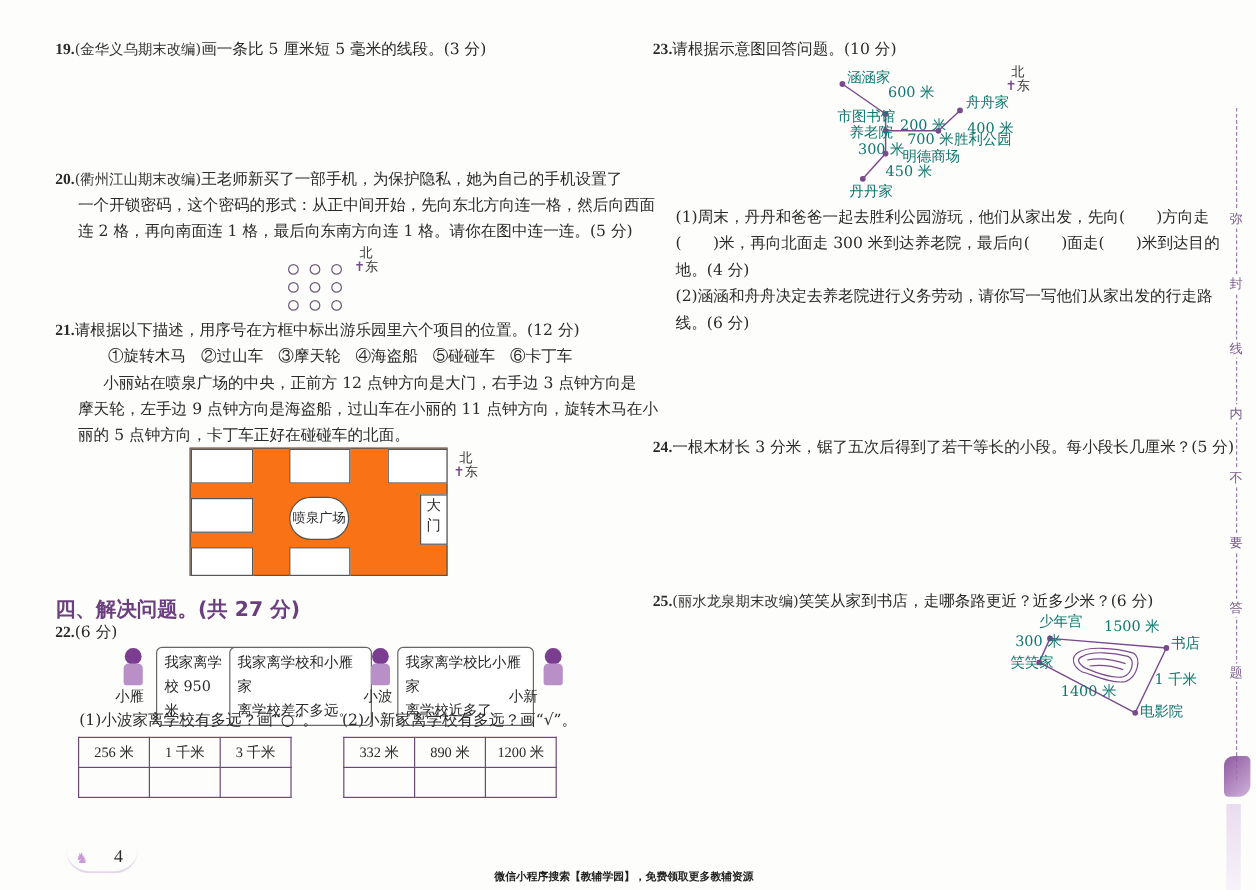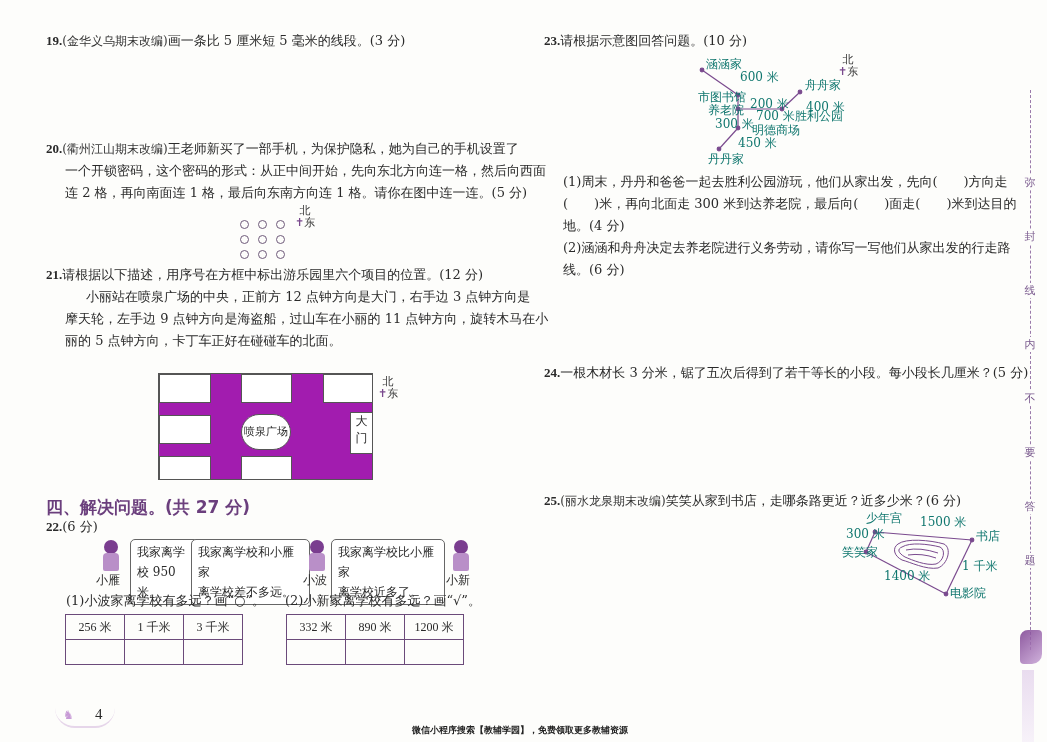--- a/index.html
+++ b/index.html
@@ -13,21 +13,21 @@
   .q { font-size: 13px; line-height: 22px; }
   .qnum { font-family: "Liberation Serif", serif; font-weight: bold; }
   .src { font-size: 12px; color: #333; }
   .line { white-space: nowrap; }
   .section-title { font-family: "DejaVu Sans", sans-serif; font-weight: bold; color: #6b3f7d; font-size: 17px; }
   
   .dot { width: 7px; height: 7px; border: 1px solid #6e5a7a; border-radius: 50%; display:inline-block; }
   .compass { font-size: 11px; line-height: 12px; text-align: center; color:#333; }
   .compass .arrow { color: #7a4a8e; }
   
-  .park { border: 1px solid #555; background: #a21caf; }
+  .park { border: 1px solid #555; background: #f97316; }
   .plot { border: 1px solid #555; background: #fff; position: absolute; }
   .fountain { position:absolute; border:1px solid #555; border-radius: 18px; font-size: 11px; text-align:center; line-height: 34px; background:#fff; }
   .gate { position:absolute; border:1px solid #555; font-size: 12px; text-align:center; background:#fff; }
   
   .bubble { position:absolute; border:1px solid #666; border-radius: 5px; font-size: 12px; line-height: 20px; padding: 2px 6px; background:#fff; }
   .kid { position:absolute; width: 22px; height: 36px; }
   .kid-head { position:absolute; left:4px; top:0; width:14px; height:14px; border-radius:50%; background:#7a3d8f; }
   .kid-body { position:absolute; left:3px; top:13px; width:16px; height:18px; border-radius:4px 4px 2px 2px; background:#b98fc8; }
   .kid-name { position:absolute; font-size: 12px; }
   
@@ -70,20 +70,28 @@
       <span class="dot"></span>
     </div>
 </div>
 <div class="abs compass" style="left:295px; top:205px;">
   <div>北</div>
   <div><span class="arrow">✝</span><span>东</span></div>
 </div>
 
 <div class="abs q" style="left:46px; top:264px; width:470px;">
   <div class="line"><span class="qnum">21.</span><span>请根据以下描述，用序号在方框中标出游乐园里六个项目的位置。(12 分)</span></div>
+  <div class="line" style="padding-left:44px; word-spacing:0;">
+    <span>①旋转木马</span>&nbsp;&nbsp;
+    <span>②过山车</span>&nbsp;&nbsp;
+    <span>③摩天轮</span>&nbsp;&nbsp;
+    <span>④海盗船</span>&nbsp;&nbsp;
+    <span>⑤碰碰车</span>&nbsp;&nbsp;
+    <span>⑥卡丁车</span>
+  </div>
   <div class="line" style="padding-left:40px;">小丽站在喷泉广场的中央，正前方 12 点钟方向是大门，右手边 3 点钟方向是</div>
   <div class="line" style="padding-left:19px;">摩天轮，左手边 9 点钟方向是海盗船，过山车在小丽的 11 点钟方向，旋转木马在小</div>
   <div class="line" style="padding-left:19px;">丽的 5 点钟方向，卡丁车正好在碰碰车的北面。</div>
 </div>
 
 <div class="abs park" style="left:158px; top:373px; width:213px; height:105px;">
   <div class="plot" style="left:0; top:0; width:50px; height:27px;"></div>
   <div class="plot" style="left:82px; top:0; width:49px; height:27px;"></div>
   <div class="plot" style="left:164px; top:0; width:48px; height:27px;"></div>
   <div class="plot" style="left:0; top:41px; width:50px; height:27px;"></div>
@@ -125,21 +133,21 @@
   </div>
 <div class="kid-name" style="left:303px; top:572px;">小波</div>
 <div class="bubble" style="left:331px; top:539px; width:100px;">
   <div>我家离学校比小雁家</div>
   <div>离学校近多了。</div>
 </div>
 <div class="kid" style="left:450px; top:540px;">
     <div class="kid-head"></div>
     <div class="kid-body"></div>
   </div>
-<div class="kid-name" style="left:446px; top:572px;">小新</div>
+<div class="kid-name" style="left:424px; top:572px;">小新</div>
 
 <div class="abs q line" style="left:66px; top:590px;">(1)小波家离学校有多远？画“○”。</div>
 <div class="abs q line" style="left:285px; top:590px;">(2)小新家离学校有多远？画“√”。</div>
 
 <table class="ans" style="left:65px; top:614px;">
   <tbody>
       <tr>
     <td>256 米</td>
     <td>1 千米</td>
     <td>3 千米</td>

